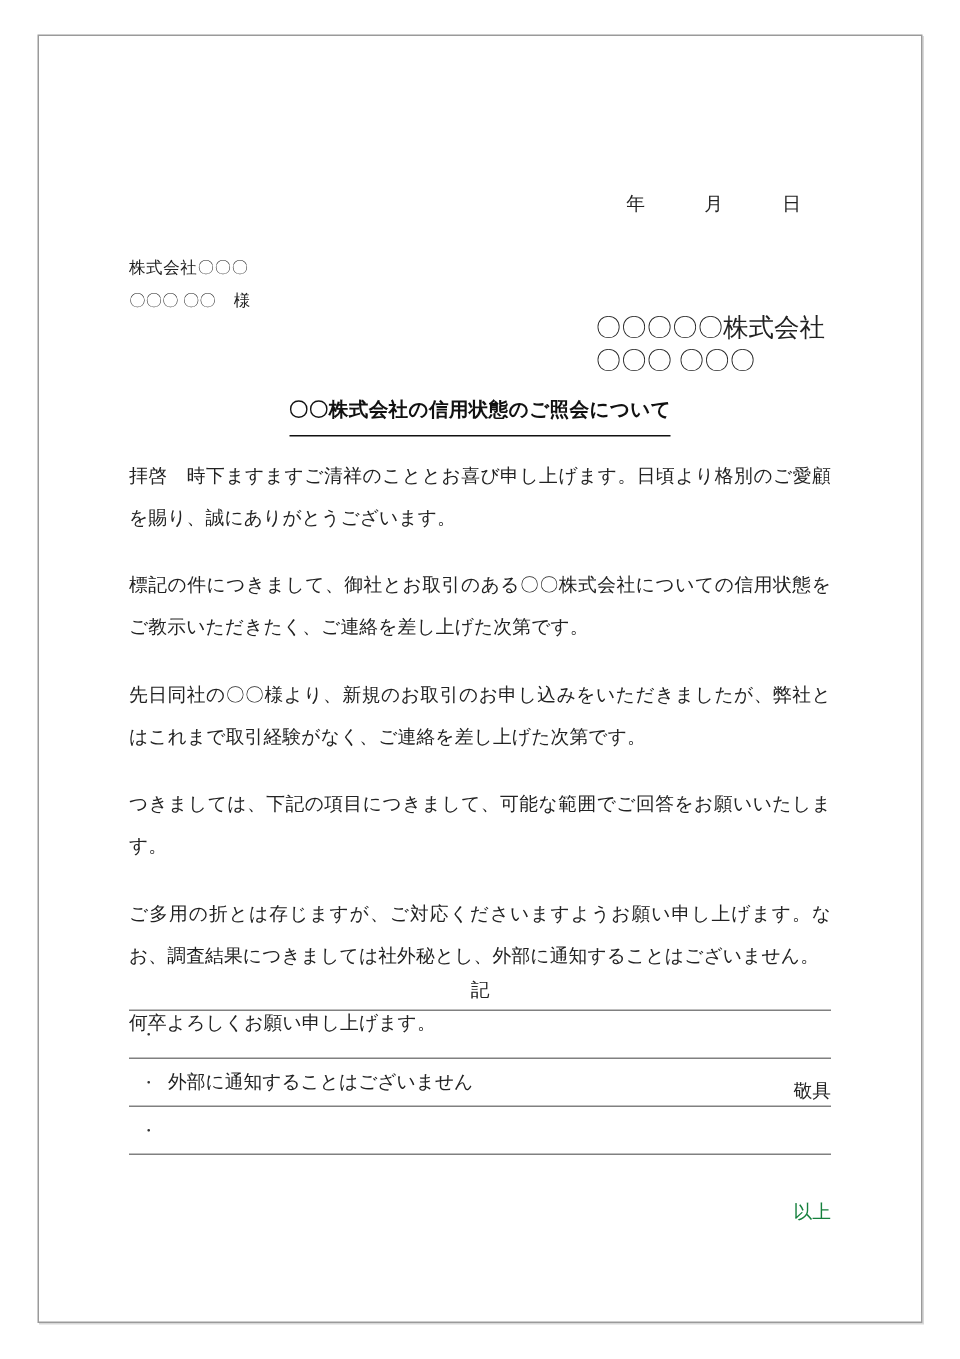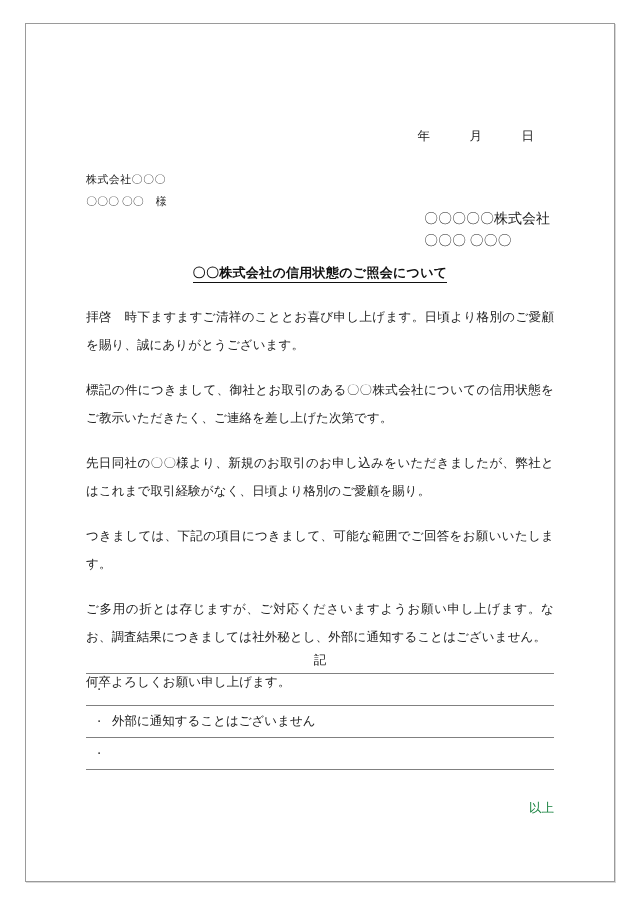--- a/index.html
+++ b/index.html
@@ -69,39 +69,39 @@
   }
   .recipient .r-honor {
     margin-left: 12px;
   }
 
   .sender {
     position: absolute;
     top: 184px;
     right: 4px;
     text-align: left;
-    font-size: 14px;
+    font-size: 17px;
     line-height: 22px;
     color: #222;
   }
 
   .doc-title {
     position: absolute;
     top: 240px;
     left: 0;
     width: 100%;
     text-align: center;
     font-size: 13px;
     font-weight: bold;
     color: #111;
   }
   .doc-title .title-text {
     display: inline-block;
     border-bottom: 1px solid #111;
-    padding-bottom: 0;
+    padding-bottom: 8px;
     letter-spacing: 0.3px;
   }
 
   .body-block {
     position: absolute;
     top: 279px;
     left: 0;
     width: 100%;
   }
   .para {
@@ -187,24 +187,25 @@
         <div>〇〇〇 〇〇〇</div>
       </div>
 
       <div class="doc-title">
         <span class="title-text">〇〇株式会社の信用状態のご照会について</span>
       </div>
 
       <div class="body-block">
         <p class="para">拝啓　時下ますますご清祥のこととお喜び申し上げます。日頃より格別のご愛顧を賜り、誠にありがとうございます。</p>
         <p class="para">標記の件につきまして、御社とお取引のある〇〇株式会社についての信用状態をご教示いただきたく、ご連絡を差し上げた次第です。</p>
-        <p class="para">先日同社の〇〇様より、新規のお取引のお申し込みをいただきましたが、弊社とはこれまで取引経験がなく、日頃より格別のご愛顧を賜り。</p>
+        <p class="para">先日同社の〇〇様より、新規のお取引のお申し込みをいただきましたが、弊社とはこれまで取引経験がなく、ご連絡を差し上げた次第です。</p>
         <p class="para">つきましては、下記の項目につきまして、可能な範囲でご回答をお願いいたします。</p>
         <p class="para">ご多用の折とは存じますが、ご対応くださいますようお願い申し上げます。なお、調査結果につきましては社外秘とし、外部に通知することはございません。</p>
         <p class="para">何卒よろしくお願い申し上げます。</p>
+        <p class="closing-word">敬具</p>
       </div>
 
       <div class="memo-section">
         <div class="memo-heading">記</div>
         <ul class="memo-list">
           <li class="memo-item">
             <span class="memo-bullet">・</span>
           </li>
           <li class="memo-item">
             <span class="memo-bullet">・</span>

